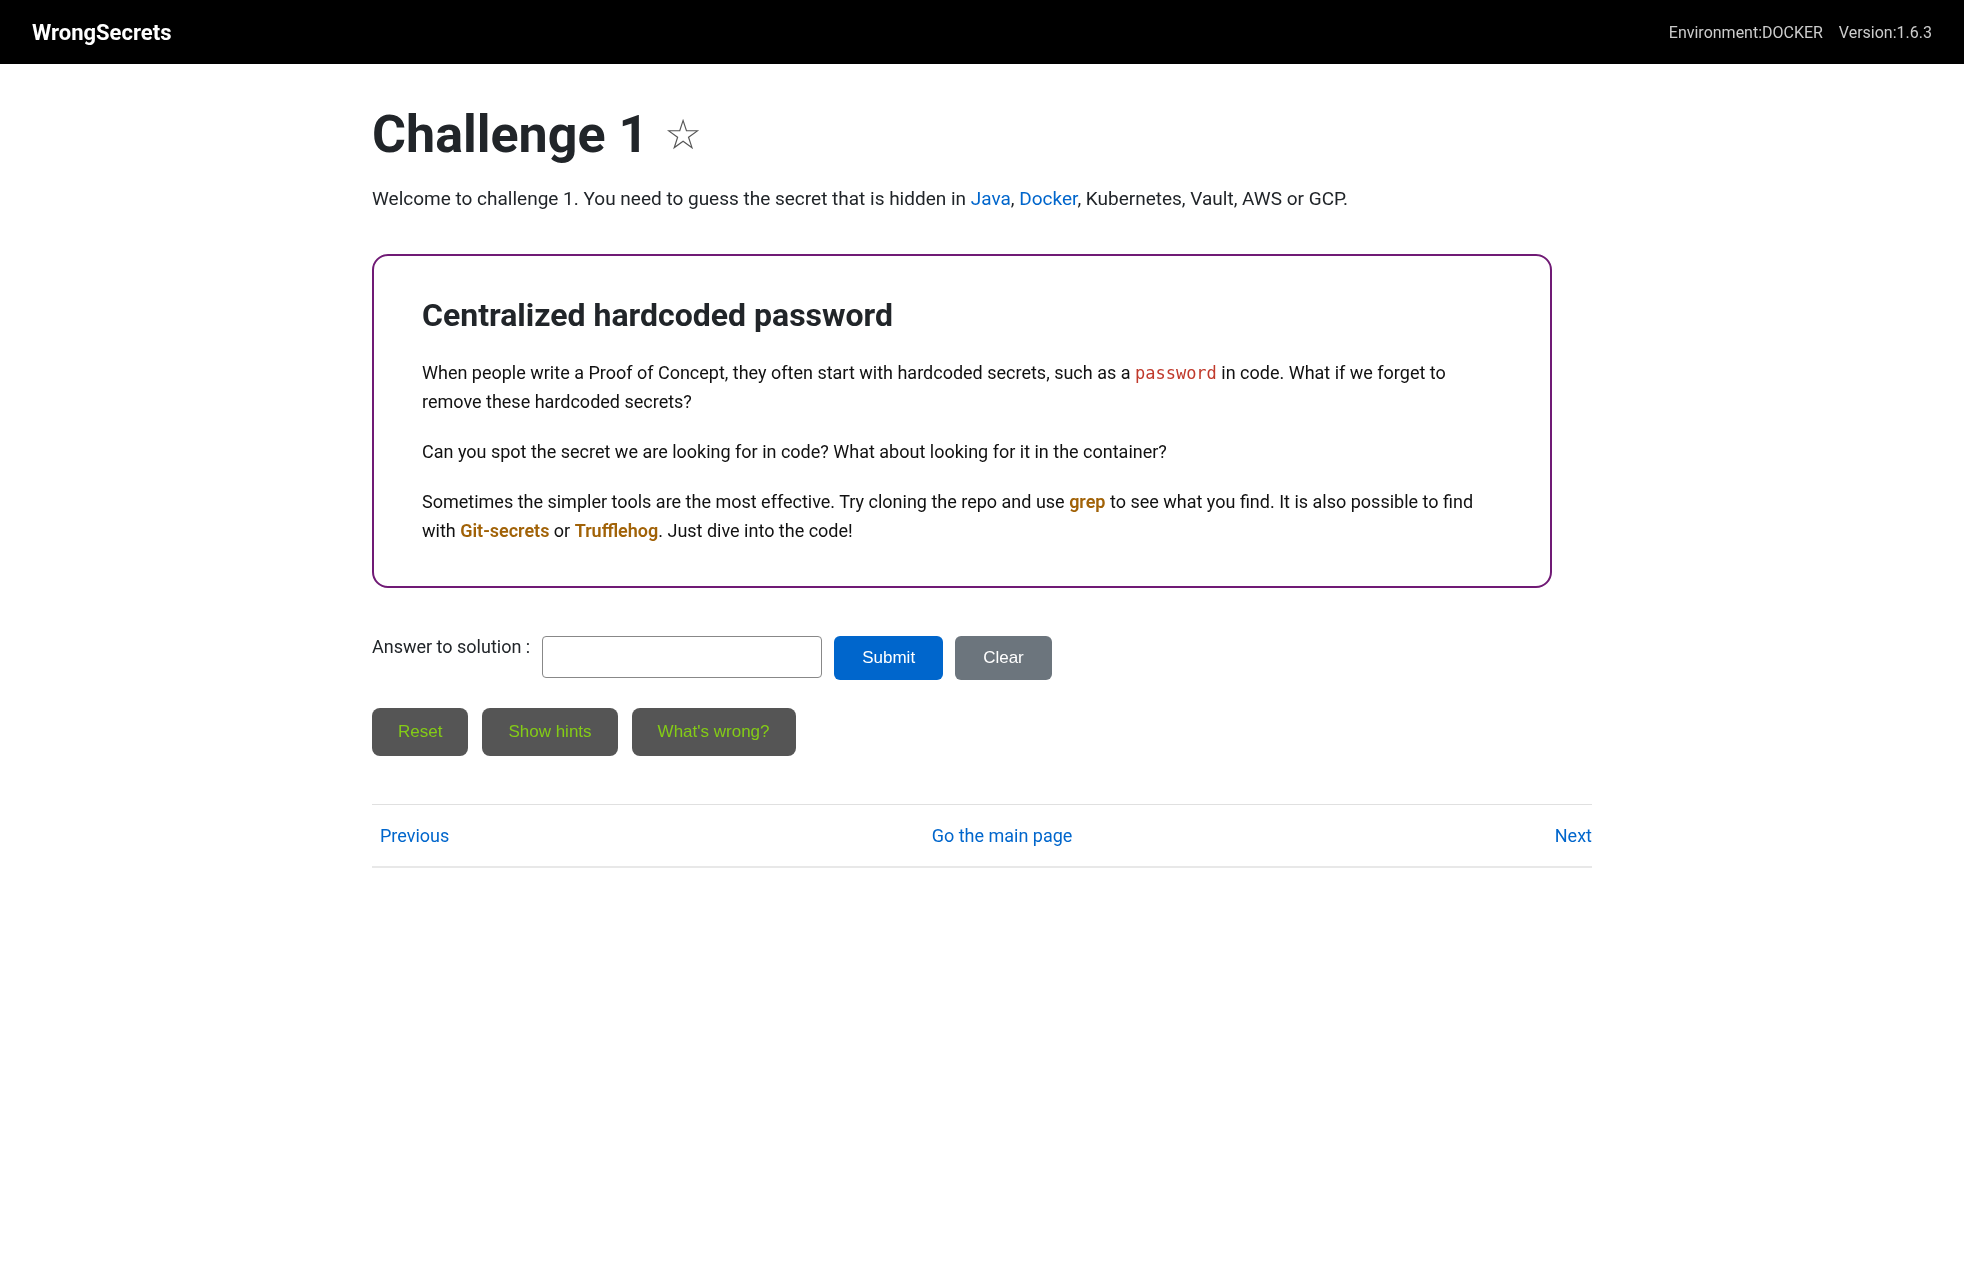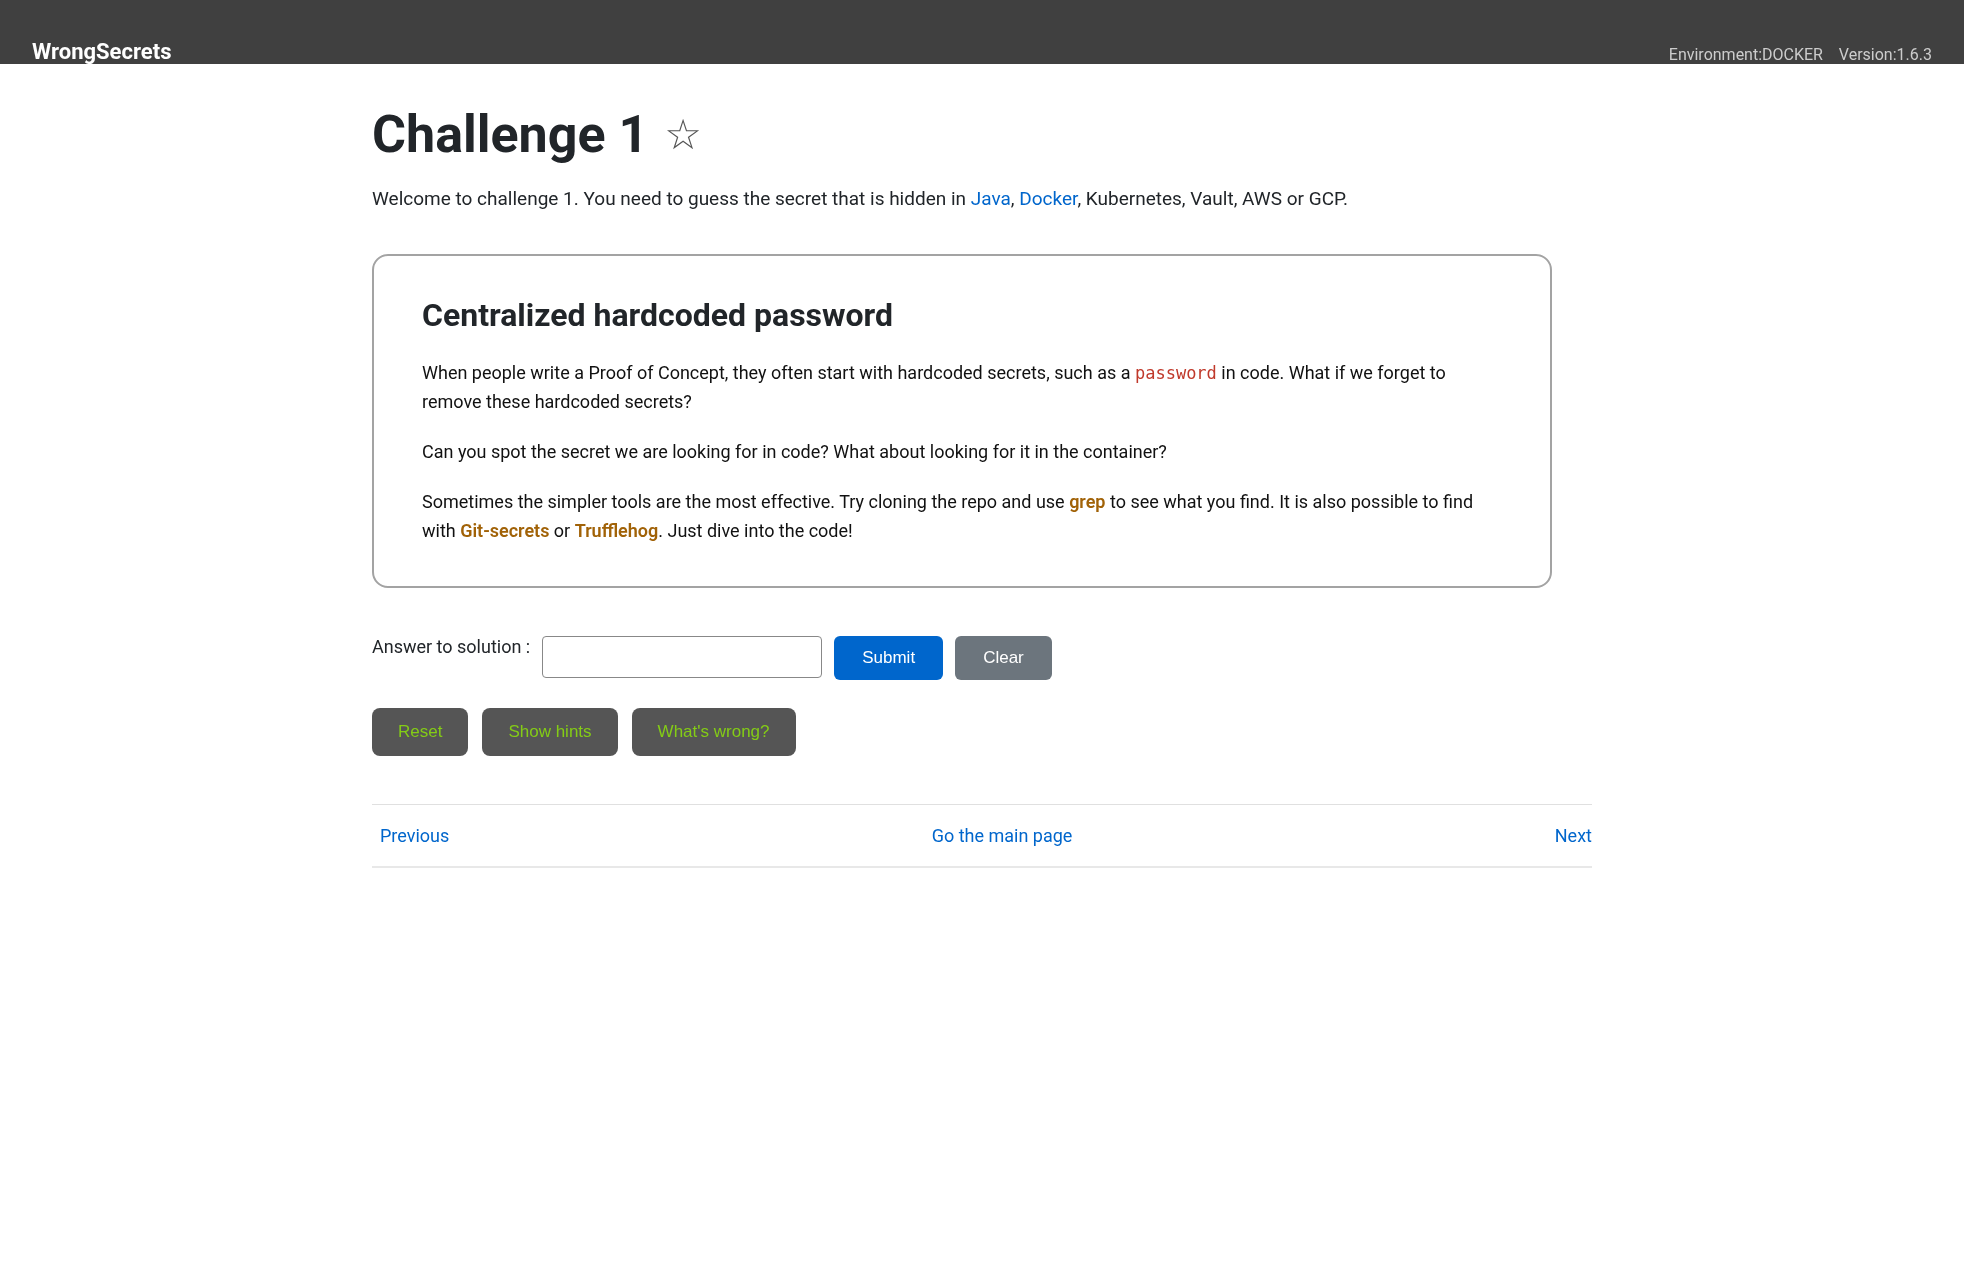--- a/index.html
+++ b/index.html
@@ -10,24 +10,24 @@
 
     body {
       font-family: -apple-system, BlinkMacSystemFont, "Segoe UI", Roboto, "Helvetica Neue", Arial, sans-serif;
       font-size: 18px;
       color: #212529;
       background: #fff;
     }
 
     
     nav {
-      background: #404040;
-      color: #fff;
-      display: flex;
-      align-items: flex-end;
+      background: #000000;
+      color: #fff;
+      display: flex;
+      align-items: center;
       padding: 0 32px;
       height: 64px;
       gap: 0;
     }
 
     .nav-brand {
       font-weight: 700;
       font-size: 22px;
       color: #fff;
       margin-right: 32px;
@@ -103,21 +103,21 @@
       line-height: 1.5;
     }
 
     .intro-text a {
       color: #0066cc;
       text-decoration: none;
     }
 
     
     .challenge-card {
-      border: 2px solid #a3a3a3;
+      border: 2px solid #701a75;
       border-radius: 16px;
       padding: 40px 48px;
       margin-bottom: 48px;
       max-width: 1180px;
     }
 
     .challenge-card h2 {
       font-size: 32px;
       font-weight: 700;
       margin-bottom: 24px;

